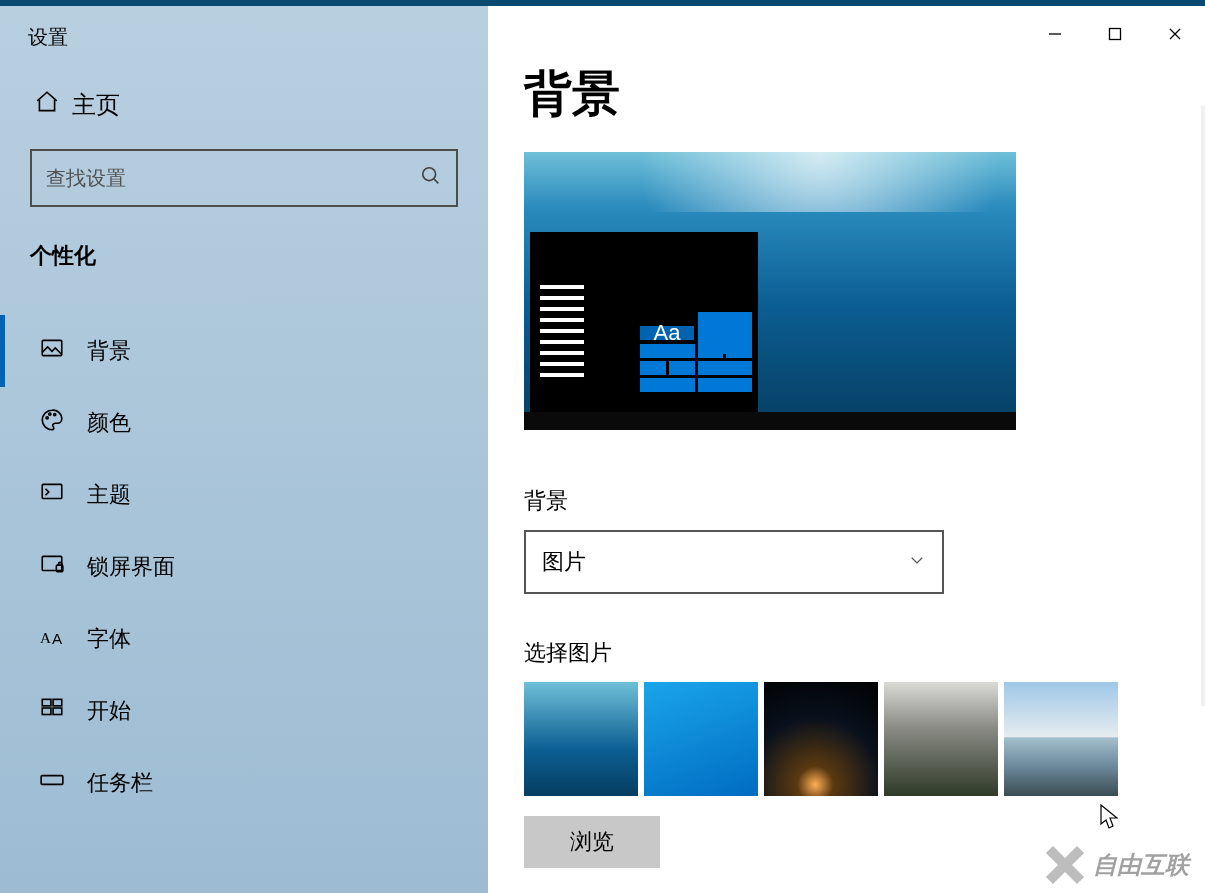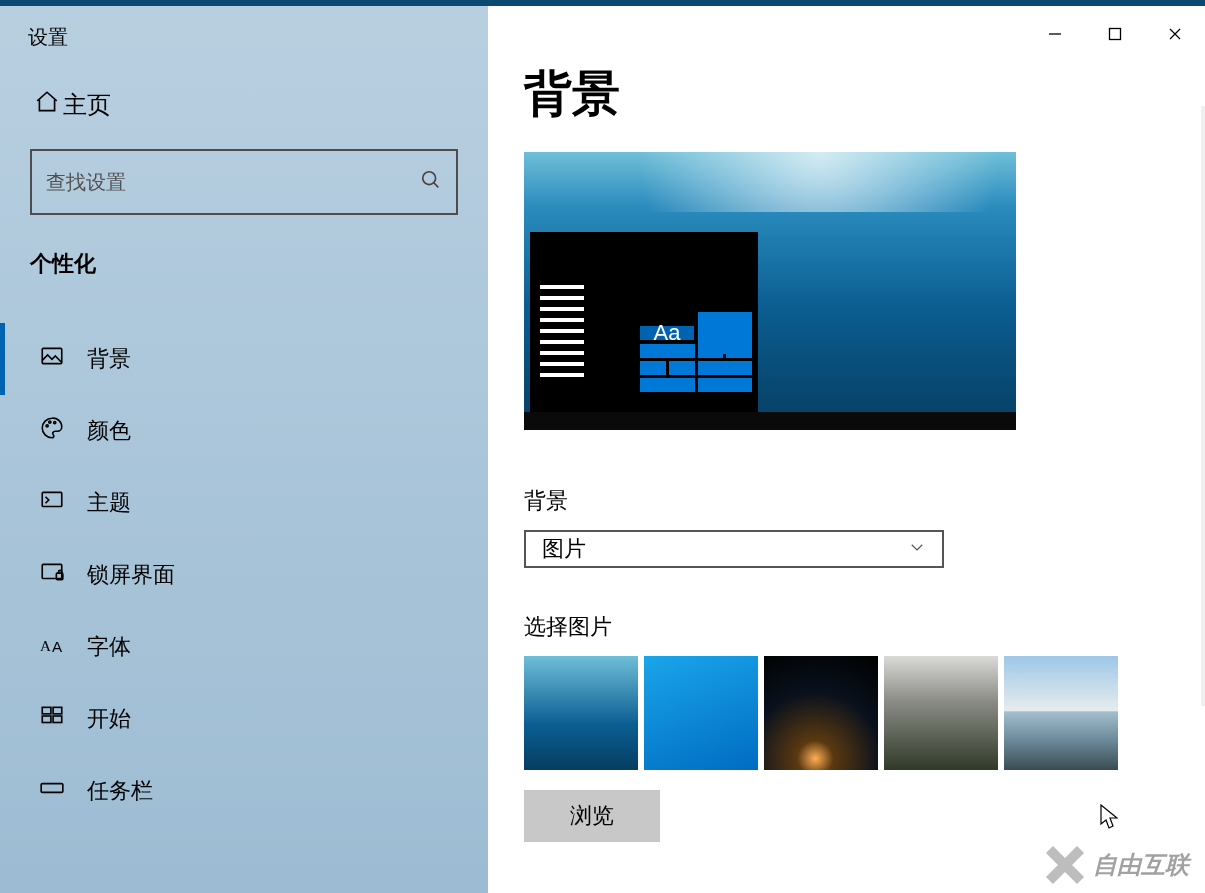--- a/index.html
+++ b/index.html
@@ -4,23 +4,23 @@
 <style>
   * { box-sizing: border-box; margin: 0; padding: 0; }
   html, body { width: 1205px; height: 893px; font-family: "Segoe UI", "Microsoft YaHei", sans-serif; overflow: hidden; background:#fff; }
 
   .topstrip { position:absolute; top:0; left:0; right:0; height:6px; background:linear-gradient(#0a4a70,#0a4a70);}
   .window { position:absolute; top:6px; left:0; right:0; bottom:0; display:flex; background:#fff;}
 
   
   .sidebar { width:488px; background:linear-gradient(180deg,#b8cfe0 0%, #9dbcd3 100%); display:flex; flex-direction:column; color:#000; }
   .app-title { font-size:20px; padding:18px 0 0 28px; font-weight:400;}
-  .home-row { display:flex; align-items:center; gap:3px; padding:38px 0 0 34px; font-size:24px;}
+  .home-row { display:flex; align-items:center; gap:12px; padding:38px 0 0 34px; font-size:24px;}
   .home-row svg { width:26px; height:26px; stroke:#000; fill:none; stroke-width:1.5;}
-  .search-wrap { margin:28px 30px 0 30px; border:2px solid #4d4d4d; height:66px; display:flex; align-items:center; padding:0 14px; background:rgba(255,255,255,0);}
+  .search-wrap { margin:28px 30px 0 30px; border:2px solid #4d4d4d; height:58px; display:flex; align-items:center; padding:0 14px; background:rgba(255,255,255,0);}
   .search-wrap input { flex:1; border:none; background:transparent; font-size:20px; outline:none; color:#222;}
   .search-wrap input::placeholder { color:#505050; }
   .search-wrap svg { width:22px; height:22px; stroke:#444; fill:none; stroke-width:1.8;}
   .section-title { font-size:22px; font-weight:600; padding:34px 4px 0 30px;}
   .nav { margin-top:44px; display:flex; flex-direction:column;}
   .nav-item { display:flex; align-items:center; gap:22px; height:72px; padding-left:34px; font-size:22px; cursor:pointer; border-left:5px solid transparent;}
   .nav-item.active { border-left:5px solid #0063B1;}
   .nav-item svg { width:26px; height:26px; stroke:#000; fill:none; stroke-width:1.5;}
   .nav-fonts svg text { font-size:14px;}
 
@@ -44,21 +44,21 @@
   .tile { background:#0063B1;margin-top:48px;}
   .tile.big { grid-column:1/2; grid-row:1/2; display:flex; align-items:center; justify-content:center; color:#fff; font-size:22px;}
   .tile.r1 { grid-column:2/3; grid-row:1/2; background:#0078D7; height:28px;}
   .tile.r2 { grid-column:2/3; grid-row:1/2; background:#0078D7; margin-top:34px; height:28px;}
   .tiles2 { position:absolute; left:110px; top:112px; width:112px; display:grid; grid-template-columns:repeat(4,1fr); grid-auto-rows:14px; gap:3px;}
   .tiles2 div{ background:#0078D7;}
   .tiles2 .wide{ grid-column:span 2;}
 
   
   .control-label { font-size:22px; margin-top:56px; margin-bottom:14px;}
-  .select { width:420px; height:38px; border:2px solid #555; display:flex; align-items:center; justify-content:space-between; padding:0 16px; font-size:22px; cursor:pointer;}
+  .select { width:420px; height:64px; border:2px solid #555; display:flex; align-items:center; justify-content:space-between; padding:0 16px; font-size:22px; cursor:pointer;}
   .select svg{ width:18px; height:18px; stroke:#555; fill:none; stroke-width:1.6;}
 
   .thumbs-label { font-size:22px; margin-top:44px; margin-bottom:14px;}
   .thumbs { display:flex; gap:6px;}
   .thumb { width:114px; height:114px; cursor:pointer;}
   .thumb1 { background:linear-gradient(180deg,#6fbfd8 0%, #0b5e92 60%, #063d61 100%);}
   .thumb2 { background:linear-gradient(160deg,#1aa5ea,#006cc2);}
   .thumb3 { background:radial-gradient(circle at 45% 90%, #ffae55 0%, #5a3910 15%, #09111d 55%, #000 100%);}
   .thumb4 { background:linear-gradient(180deg,#dadbd7 0%, #8a8b85 40%, #2f3a28 100%);}
   .thumb5 { background:linear-gradient(180deg,#9ec7e8 0%, #e6ecef 48%, #a3bfcd 49%, #6a8798 75%, #3a4c53 100%);}

